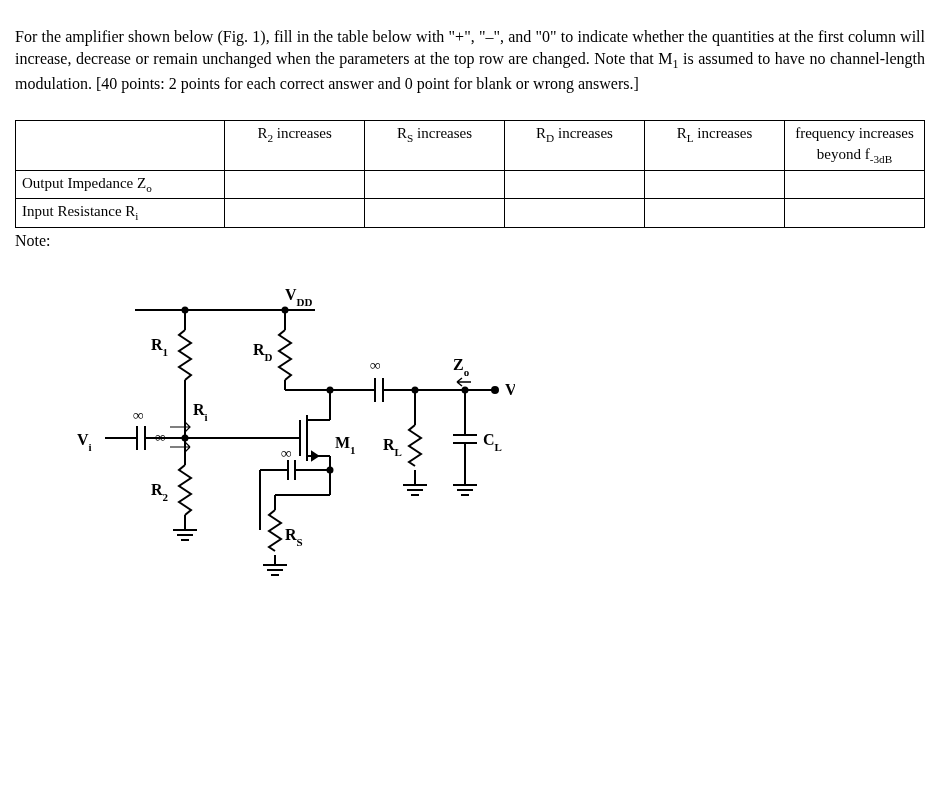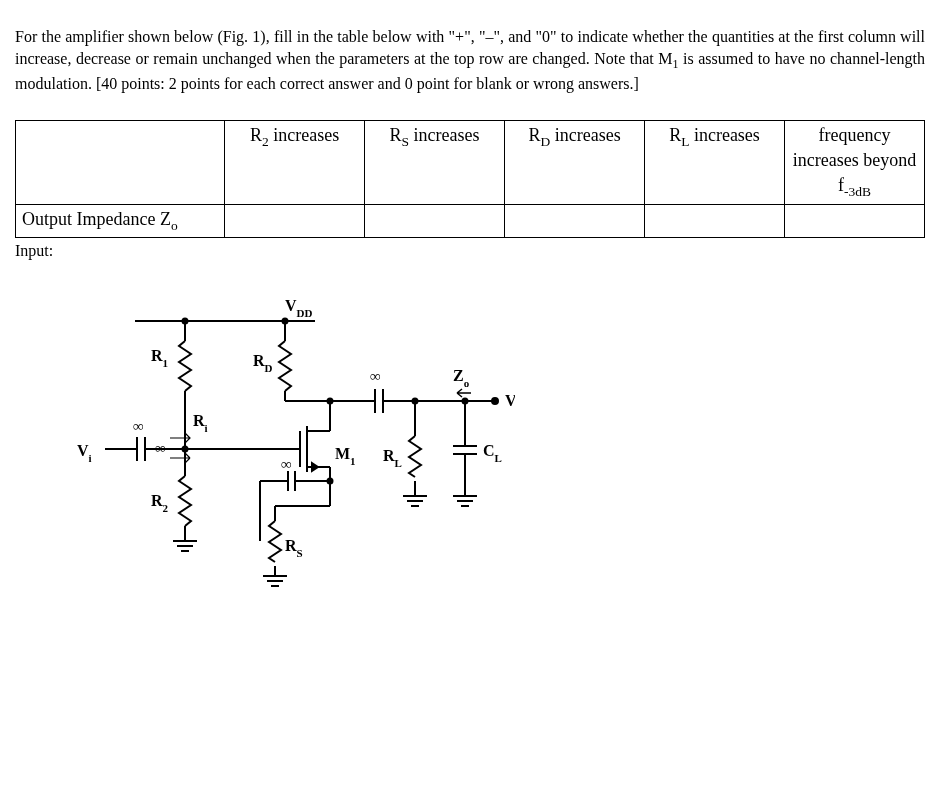--- a/index.html
+++ b/index.html
@@ -17,21 +17,21 @@
     }
     table {
       border-collapse: collapse;
       width: 100%;
       table-layout: fixed;
       margin-bottom: 2px;
     }
     th, td {
       border: 1px solid #000;
       padding: 2px 6px;
-      font-size: 18px;
+      font-size: 15px;
       text-align: left;
       vertical-align: top;
       font-weight: normal;
       height: 20px;
     }
     th {
       text-align: center;
     }
     col.labelcol { width: 23%; }
     col.valcol { width: 15.4%; }
@@ -74,25 +74,33 @@
     <th>frequency increases beyond f<sub>-3dB</sub></th>
   </tr>
   <tr>
     <td>Output Impedance Z<sub>o</sub></td>
     <td></td>
     <td></td>
     <td></td>
     <td></td>
     <td></td>
   </tr>
+  <tr>
+    <td>Input Resistance R<sub>i</sub></td>
+    <td></td>
+    <td></td>
+    <td></td>
+    <td></td>
+    <td></td>
+  </tr>
 </tbody>
   </table>
 
 <div class="note">
-  <div class="note-title">Input:</div>
+  <div class="note-title">Note:</div>
 </div>
 
 <div class="circuit">
 <svg width="440" height="310" viewBox="0 0 440 310" stroke="#000" fill="none" stroke-width="2" font-family="Georgia, serif" font-size="16">
 
   <line x1="60" y1="40" x2="240" y2="40"></line>
   <text x="210" y="30" fill="#000" stroke="none">V<tspan baseline-shift="sub" font-size="11">DD</tspan></text>
 
   <line x1="110" y1="40" x2="110" y2="60"></line>
   <path d="M110 60 l-6 5 l12 8 l-12 8 l12 8 l-12 8 l12 8 l-6 5"></path>

